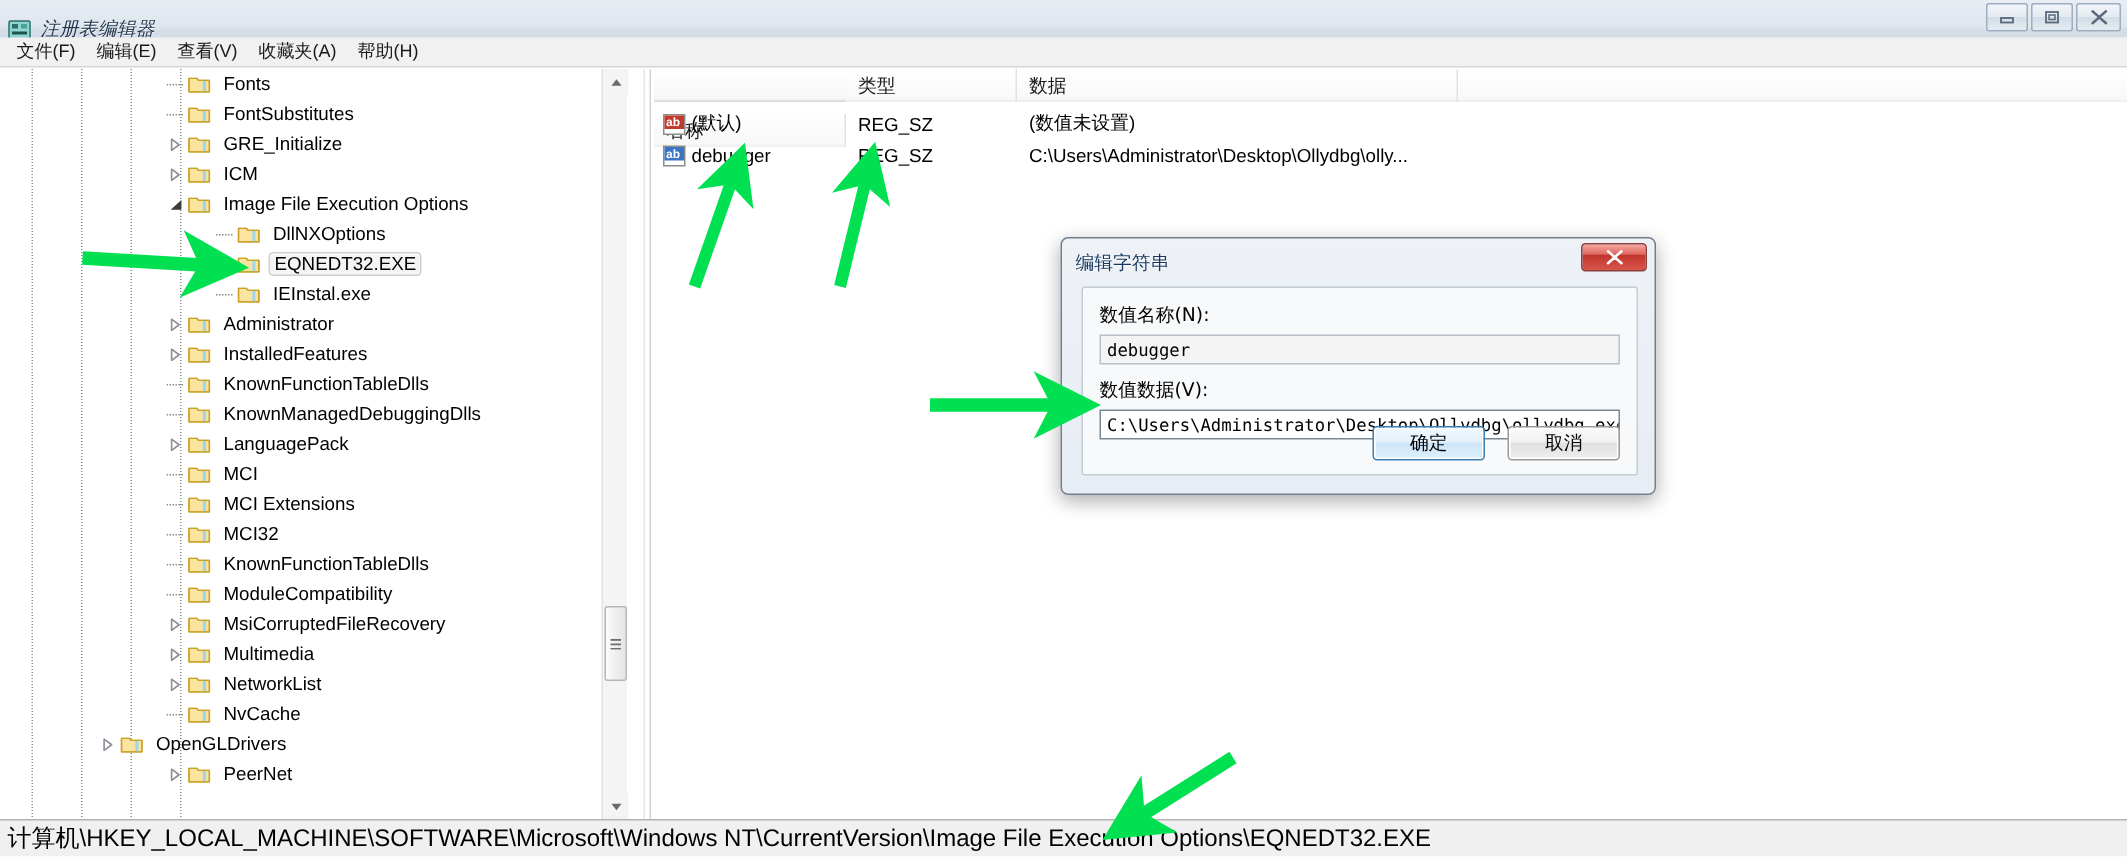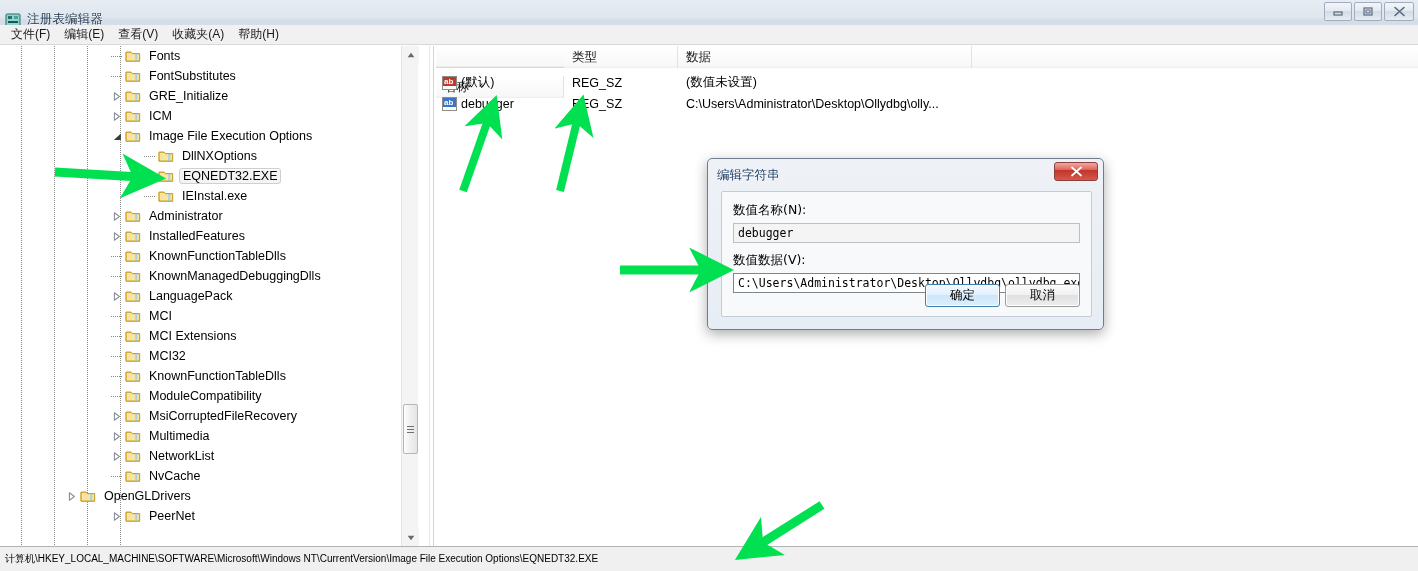--- a/index.html
+++ b/index.html
@@ -17,21 +17,21 @@
     width: 1418px; height: 571px;
     background: #ffffff;
   }
 
   
   #title-bar {
     position: absolute; left: 0; top: 0;
     width: 1418px; height: 40px;
     background: linear-gradient(to bottom, #e8edf3 0%, #dfe6ee 45%, #d4dde7 52%, #dbe3ec 100%);
     border-bottom: 1px solid #9aa6b5;
-    display: flex; align-items: center;
+    display: flex; align-items: center; font-style: italic;
   }
   #title-bar .app-icon {
     width: 16px; height: 16px; margin-left: 5px; margin-right: 6px;
     flex: 0 0 auto; position: relative;
   }
   #title-bar .title-text {
     font-size: 12.5px; color: #24384f; letter-spacing: .2px;
     text-shadow: 0 1px 0 rgba(255,255,255,.85);
   }
   .winbtns {
@@ -207,21 +207,21 @@
 
   
   #status-bar {
     position: absolute; left: 0; bottom: 0;
     width: 1418px; height: 25px;
     background: #f0f0f0;
     border-top: 1px solid #b3b3b3;
     display: flex; align-items: center;
     padding-left: 5px;
   }
-  #status-bar .status-text { font-size: 10px; color: #000; white-space: nowrap; }
+  #status-bar .status-text { font-size: 16px; color: #000; white-space: nowrap; }
 
   
   #edit-dialog {
     position: absolute; left: 707px; top: 158px;
     width: 397px; height: 172px;
     background: linear-gradient(to bottom, #eef2f7 0%, #e7edf4 100%);
     border: 1px solid #6f7d8d;
     border-radius: 5px;
     box-shadow: 0 4px 13px rgba(0,0,0,.33);
     padding: 4px;
@@ -266,21 +266,21 @@
     padding: 1px 4px;
     display: flex; align-items: center;
     white-space: nowrap; overflow: hidden;
   }
   .dlg-input.active {
     background: #ffffff;
     border: 1px solid #7a8894;
   }
   #dlg-buttons {
     position: absolute; right: 11px; bottom: 9px;
-    display: flex; gap: 5px;
+    display: flex; gap: 15px;
   }
   .dlg-btn {
     width: 75px; height: 23px;
     border-radius: 3px;
     display: flex; align-items: center; justify-content: center;
     font-size: 12.5px; color: #000;
     font-family: "DejaVu Sans", sans-serif;
   }
   .dlg-btn.default {
     border: 1px solid #3c7fb1;

